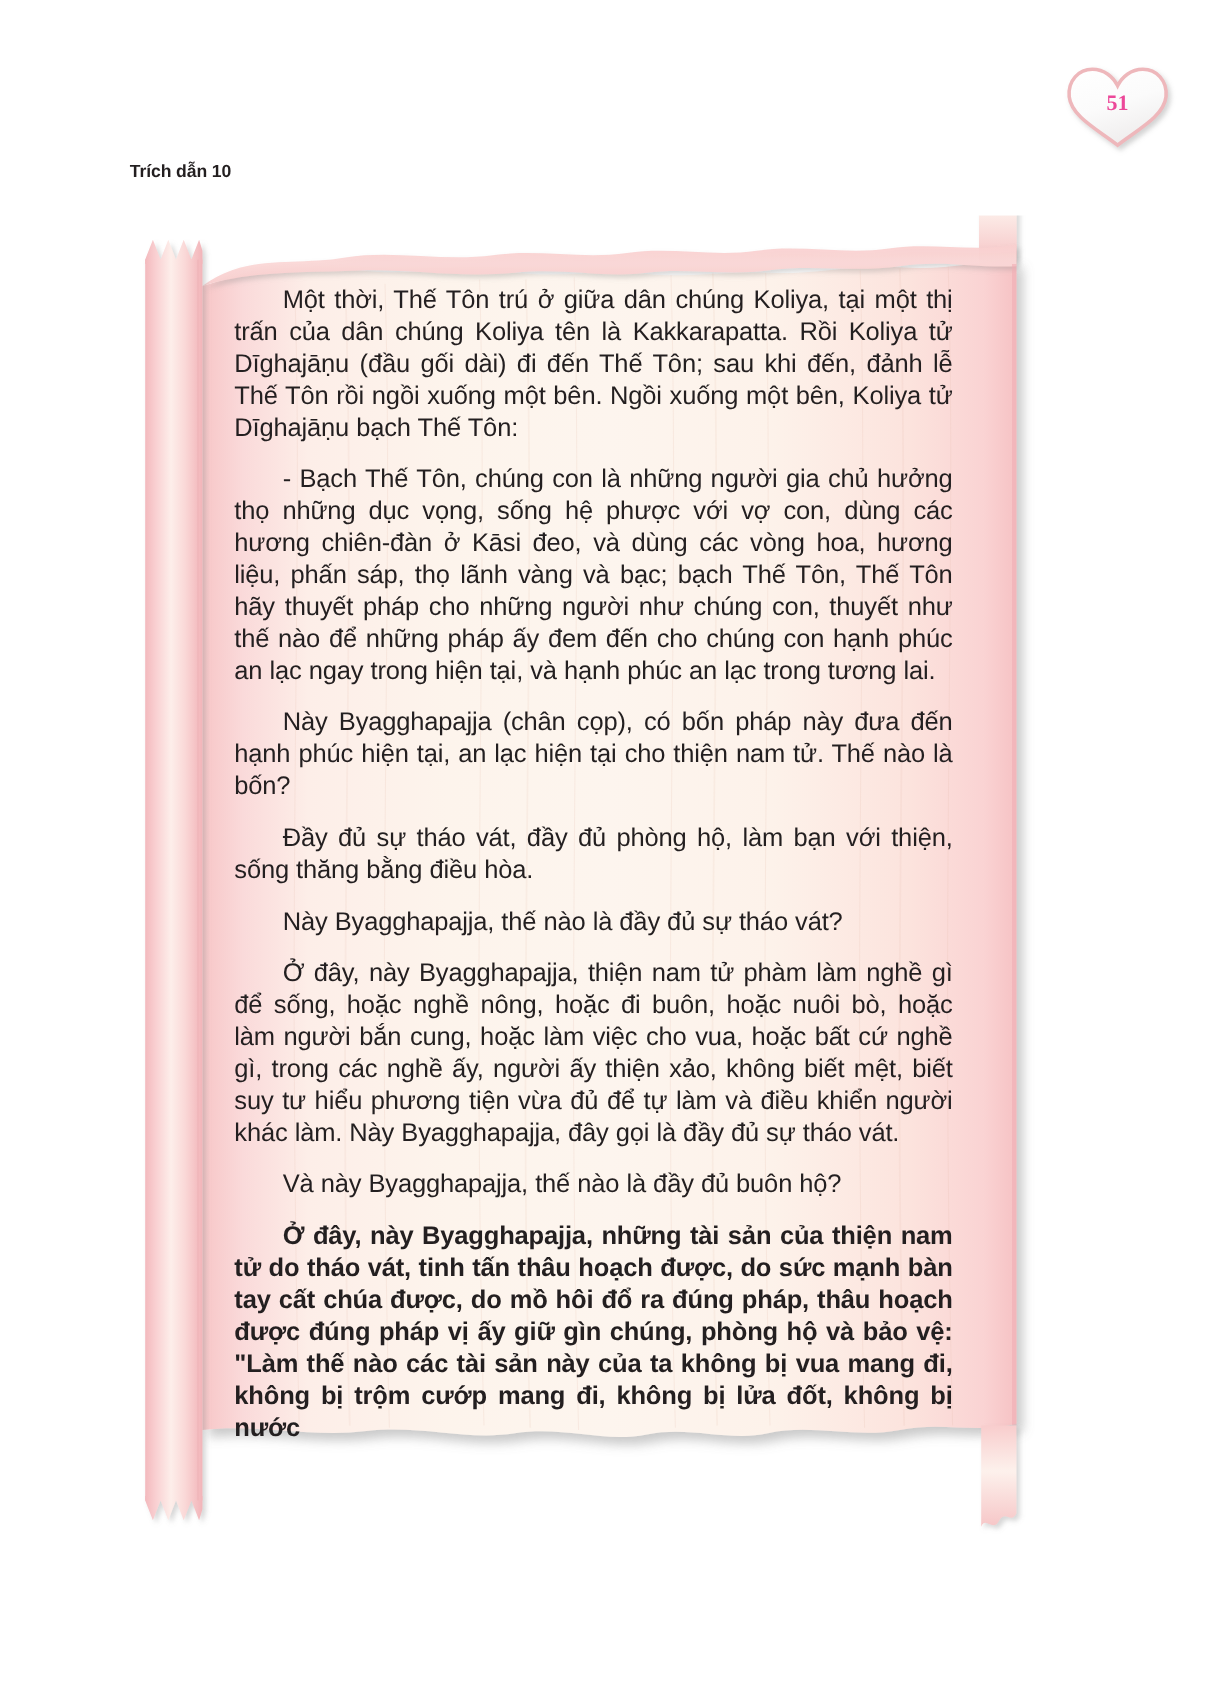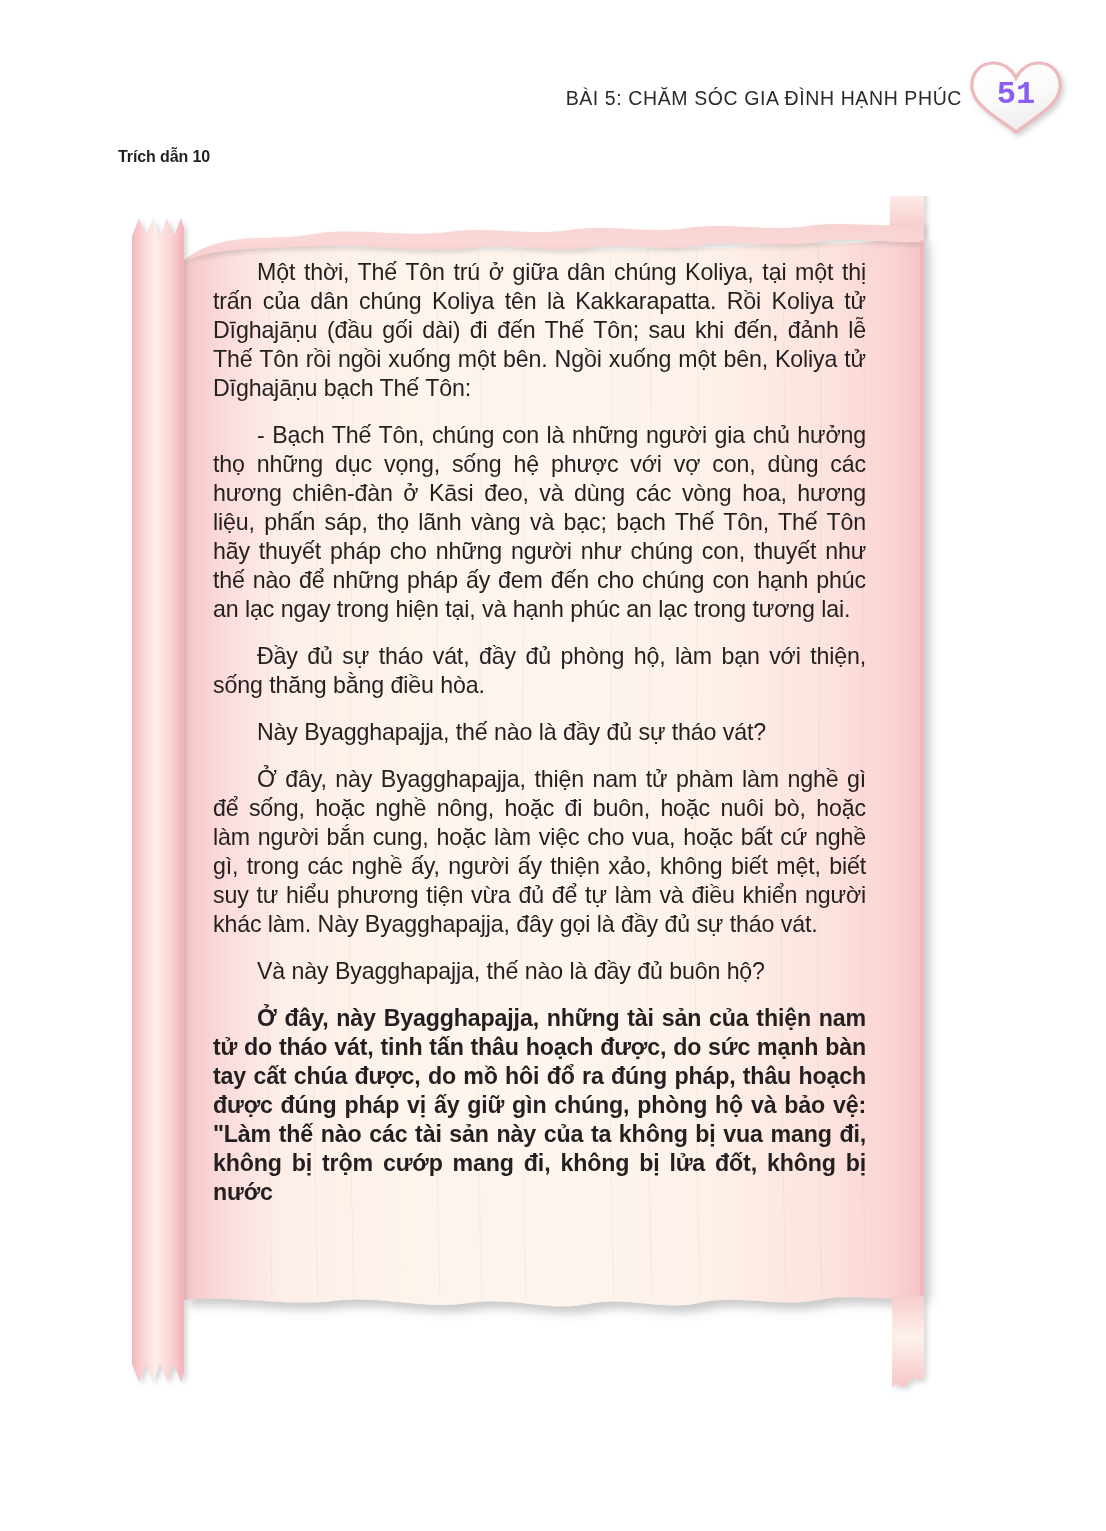--- a/index.html
+++ b/index.html
@@ -50,24 +50,24 @@
   }
   .heart-num {
     position: absolute;
     left: 0;
     top: 0;
     width: 96px;
     height: 76px;
     display: flex;
     align-items: center;
     justify-content: center;
-    font-family: Liberation Mono, monospace;
+    font-family: Liberation Serif, serif;
     font-weight: bold;
-    font-size: 32px;
-    color: #8b5cf6;
+    font-size: 20px;
+    color: #ec4899;
     padding-bottom: 8px;
     box-sizing: border-box;
   }
 
   
   .section-heading {
     position: absolute;
     left: 118px;
     top: 148px;
     font-family: "Liberation Sans", sans-serif;
@@ -111,21 +111,20 @@
     letter-spacing: -0.15px;
     word-spacing: 0.2px;
   }
   .para:last-child { margin-bottom: 0; font-weight: bold; }
   .para.dash { text-indent: 44px; }
 </style>
 </head>
 <body>
 
 <div class="page-header">
-  <div class="header-title">BÀI 5: CHĂM SÓC GIA ĐÌNH HẠNH PHÚC</div>
 
   <div class="heart-badge">
     <svg viewBox="0 0 96 76">
       <defs>
         <linearGradient id="heartFill" x1="0" y1="0" x2="0.4" y2="1">
           <stop offset="0%" stop-color="#ffffff"></stop>
           <stop offset="55%" stop-color="#fbfbfb"></stop>
           <stop offset="100%" stop-color="#f0eeee"></stop>
         </linearGradient>
         <filter id="heartShadow" x="-30%" y="-30%" width="180%" height="180%">
@@ -282,19 +281,20 @@
       <path d="M196 66 C 206 360, 188 700, 200 1100"></path>
       <path d="M360 58 C 370 360, 352 720, 364 1102"></path>
       <path d="M530 52 C 540 350, 522 700, 534 1100"></path>
       <path d="M700 48 C 710 340, 692 680, 704 1100"></path>
     </g>
   </svg>
 
   <div class="scroll-text">
     <p class="para">Một thời, Thế Tôn trú ở giữa dân chúng Koliya, tại một thị trấn của dân chúng Koliya tên là Kakkarapatta. Rồi Koliya tử Dīghajāṇu (đầu gối dài) đi đến Thế Tôn; sau khi đến, đảnh lễ Thế Tôn rồi ngồi xuống một bên. Ngồi xuống một bên, Koliya tử Dīghajāṇu bạch Thế Tôn:</p>
     <p class="para dash">- Bạch Thế Tôn, chúng con là những người gia chủ hưởng thọ những dục vọng, sống hệ phược với vợ con, dùng các hương chiên-đàn ở Kāsi đeo, và dùng các vòng hoa, hương liệu, phấn sáp, thọ lãnh vàng và bạc; bạch Thế Tôn, Thế Tôn hãy thuyết pháp cho những người như chúng con, thuyết như thế nào để những pháp ấy đem đến cho chúng con hạnh phúc an lạc ngay trong hiện tại, và hạnh phúc an lạc trong tương lai.</p>
+    <p class="para">Này Byagghapajja (chân cọp), có bốn pháp này đưa đến hạnh phúc hiện tại, an lạc hiện tại cho thiện nam tử. Thế nào là bốn?</p>
     <p class="para">Đầy đủ sự tháo vát, đầy đủ phòng hộ, làm bạn với thiện, sống thăng bằng điều hòa.</p>
     <p class="para">Này Byagghapajja, thế nào là đầy đủ sự tháo vát?</p>
     <p class="para">Ở đây, này Byagghapajja, thiện nam tử phàm làm nghề gì để sống, hoặc nghề nông, hoặc đi buôn, hoặc nuôi bò, hoặc làm người bắn cung, hoặc làm việc cho vua, hoặc bất cứ nghề gì, trong các nghề ấy, người ấy thiện xảo, không biết mệt, biết suy tư hiểu phương tiện vừa đủ để tự làm và điều khiển người khác làm. Này Byagghapajja, đây gọi là đầy đủ sự tháo vát.</p>
     <p class="para">Và này Byagghapajja, thế nào là đầy đủ buôn hộ?</p>
     <p class="para">Ở đây, này Byagghapajja, những tài sản của thiện nam tử do tháo vát, tinh tấn thâu hoạch được, do sức mạnh bàn tay cất chúa được, do mồ hôi đổ ra đúng pháp, thâu hoạch được đúng pháp vị ấy giữ gìn chúng, phòng hộ và bảo vệ: "Làm thế nào các tài sản này của ta không bị vua mang đi, không bị trộm cướp mang đi, không bị lửa đốt, không bị nước</p>
   </div>
 </div>
 
 </body></html>

